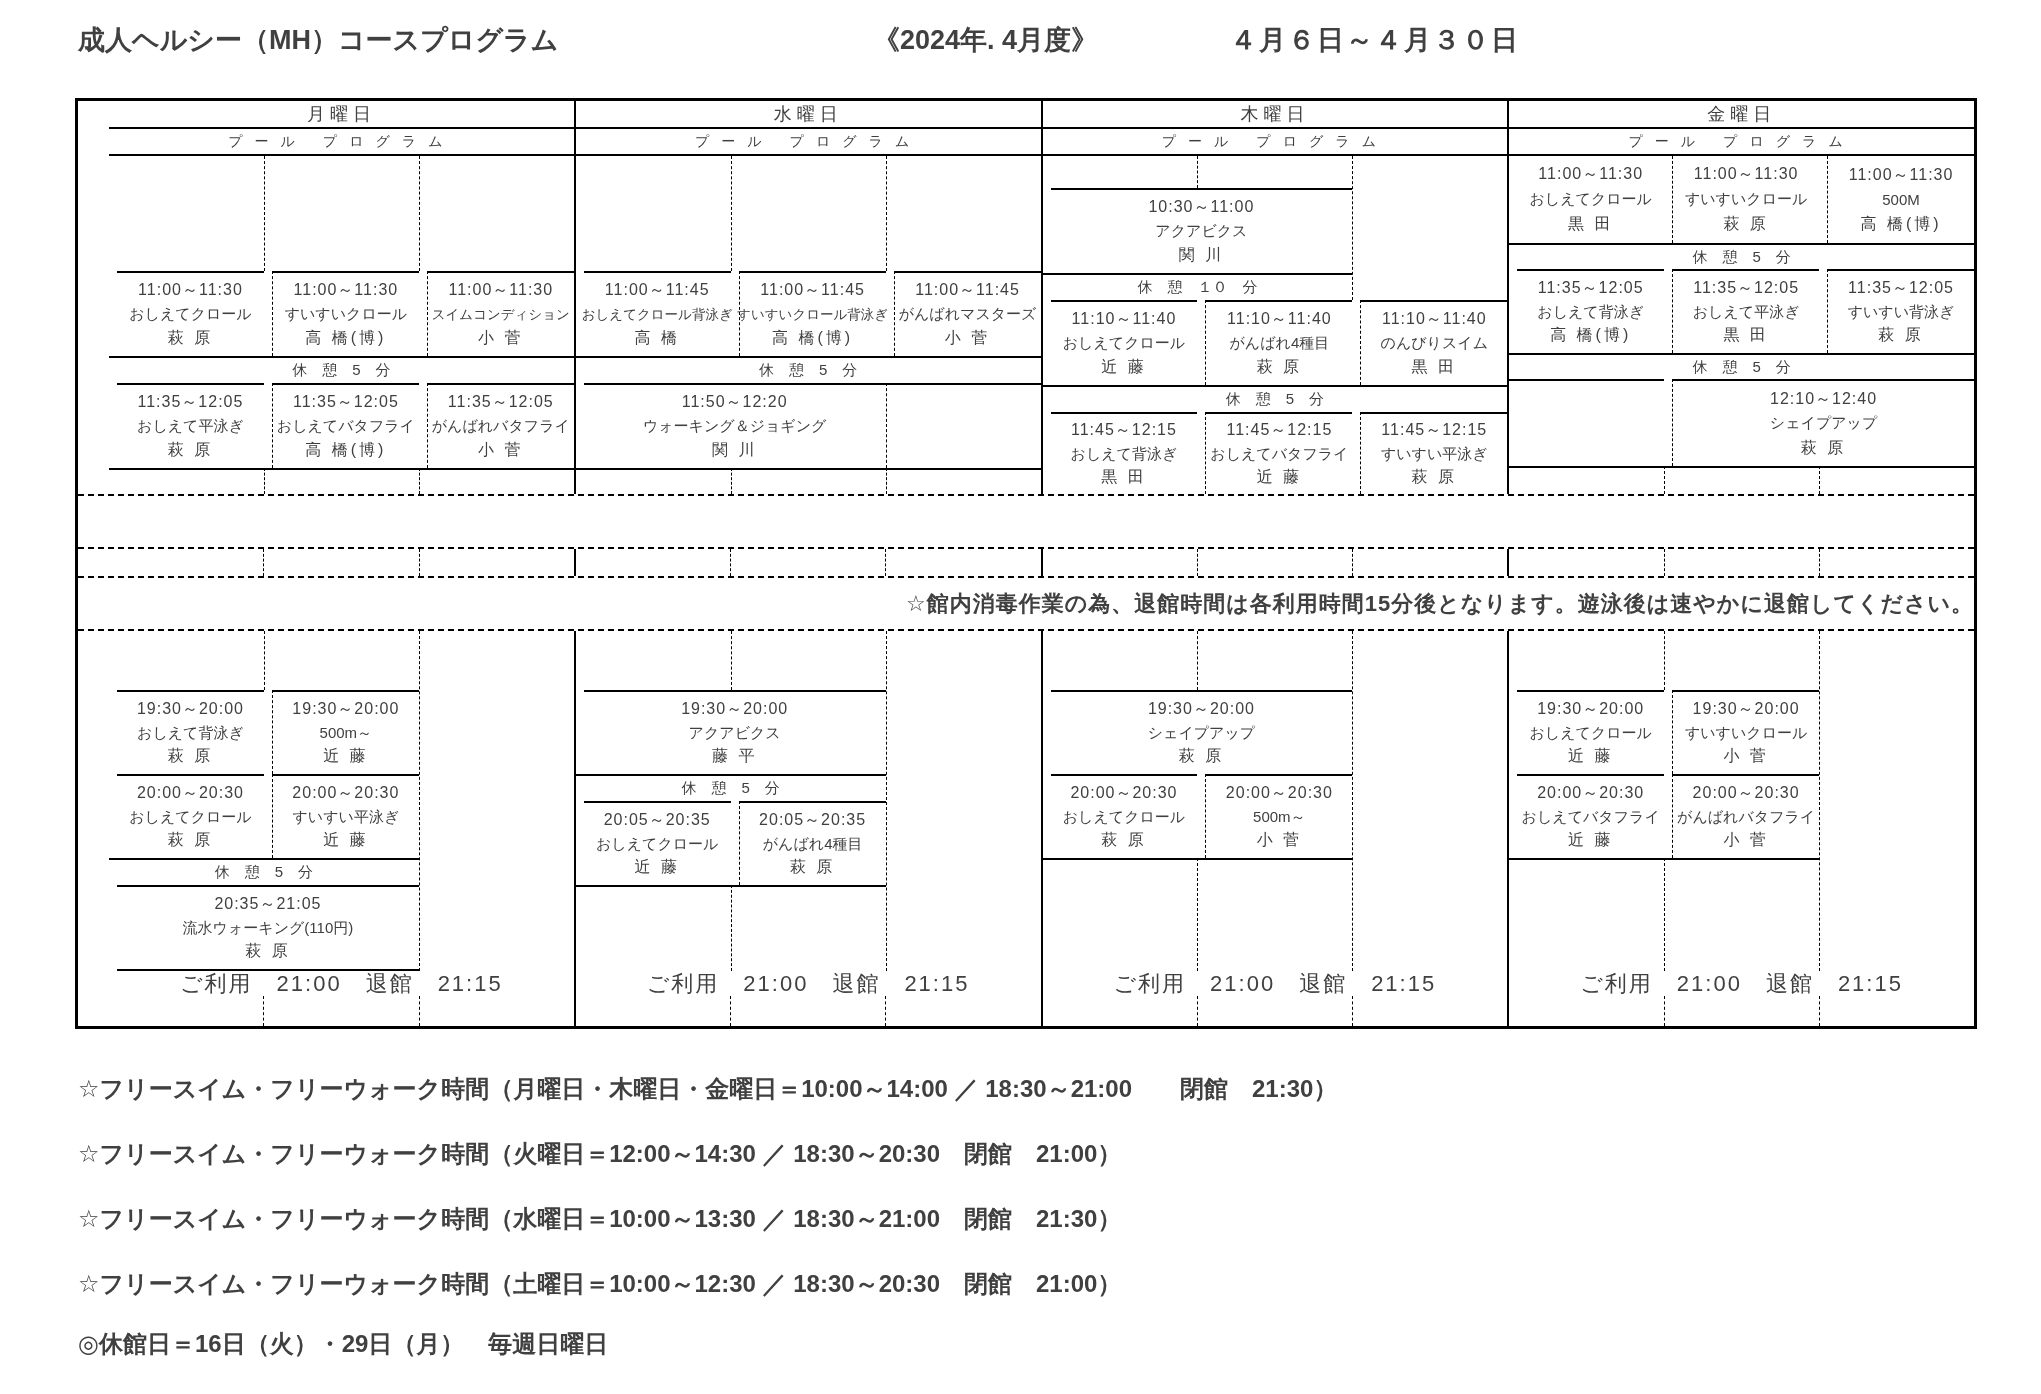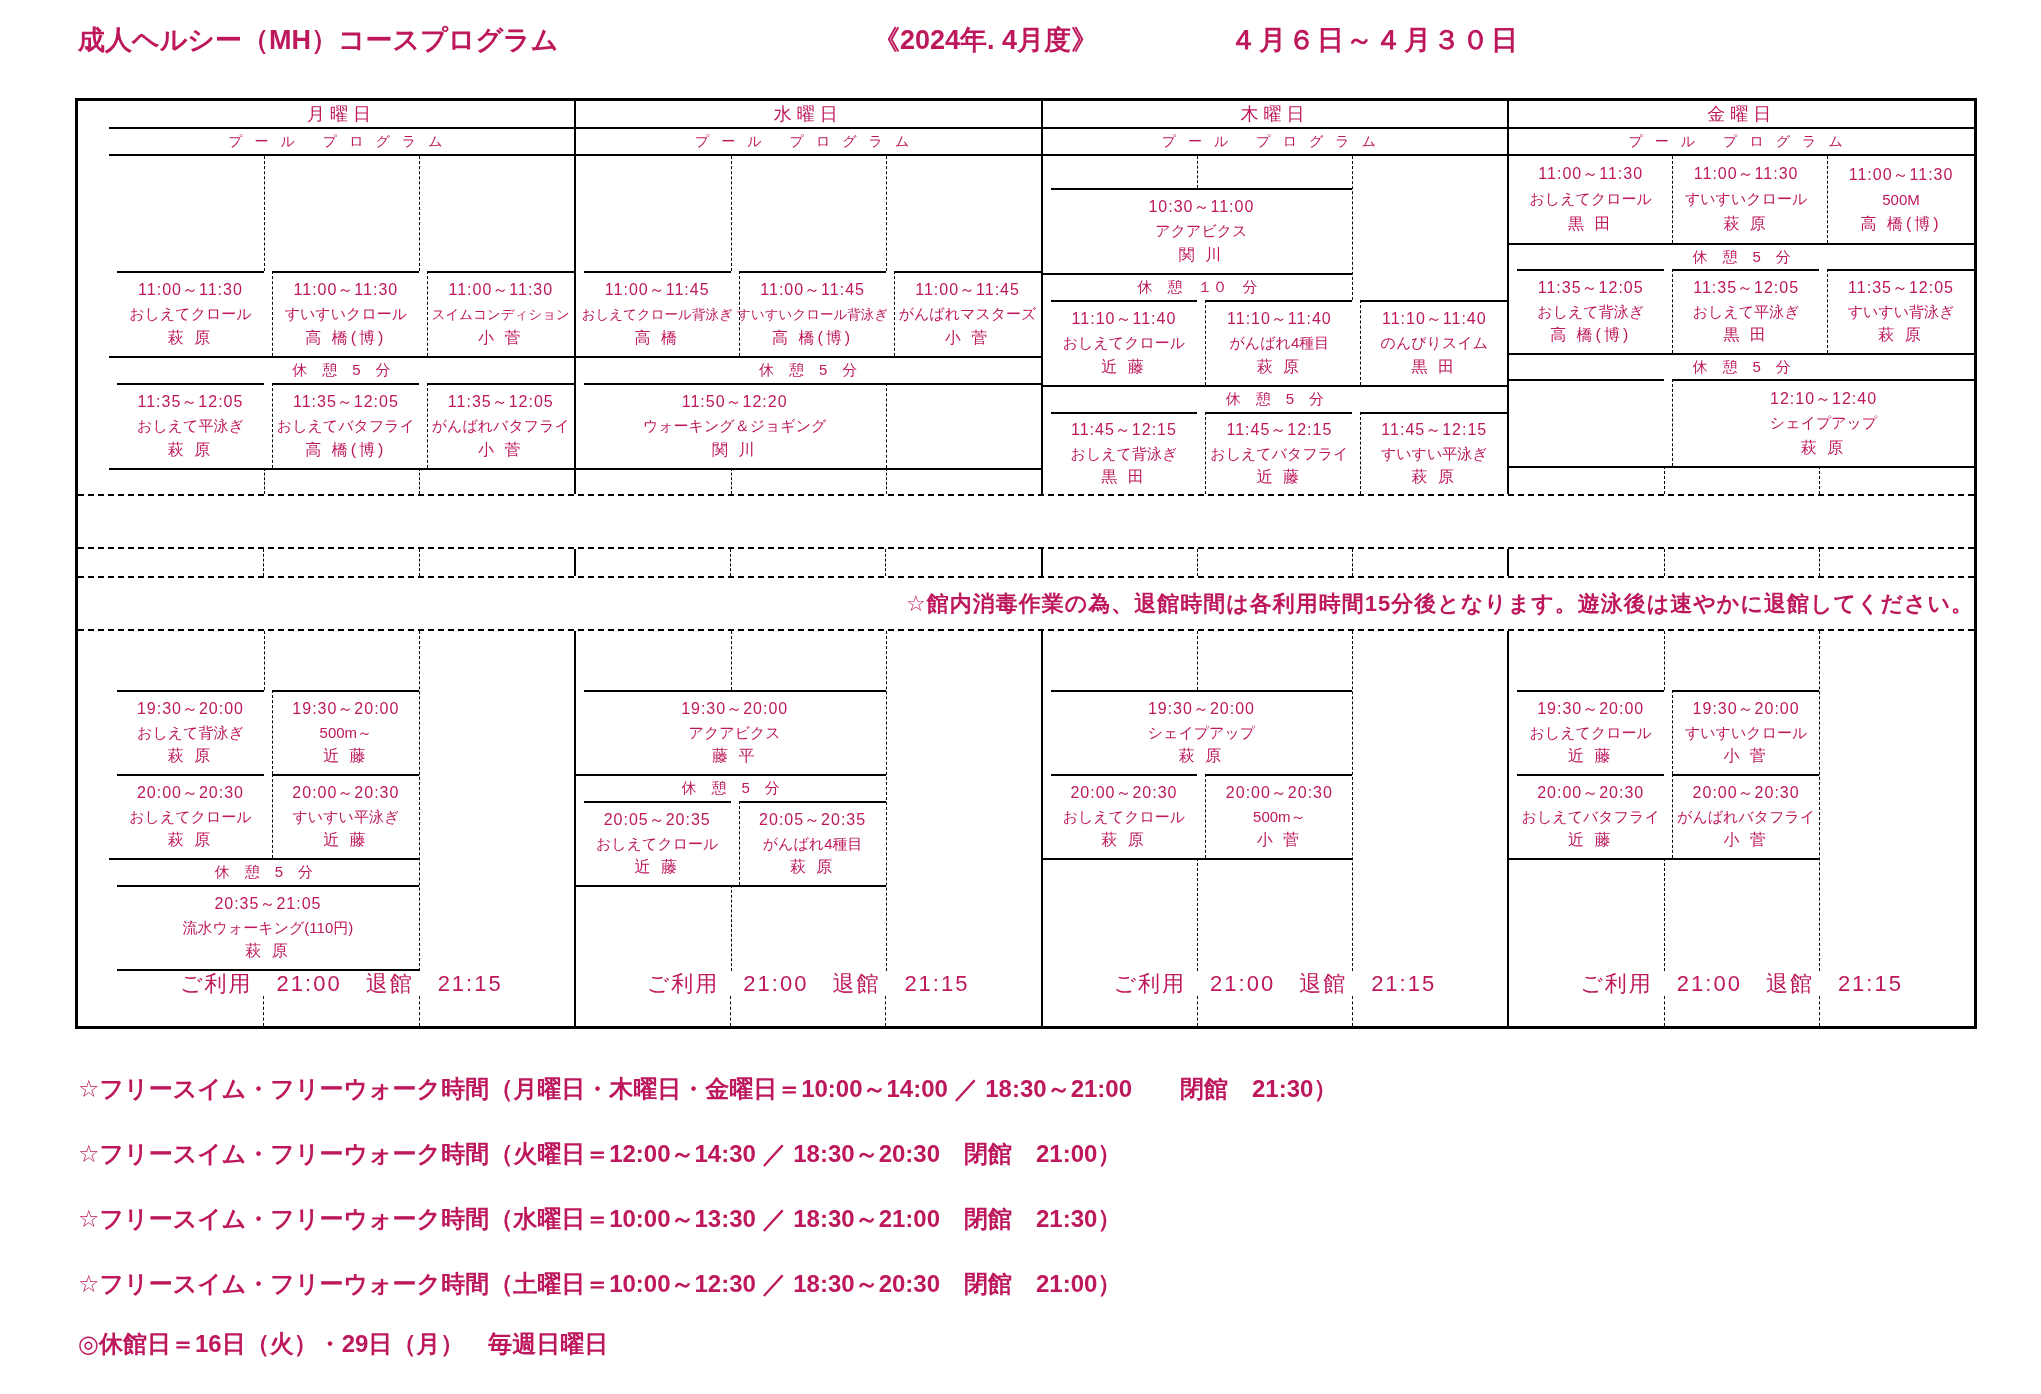--- a/index.html
+++ b/index.html
@@ -1,17 +1,17 @@
 <!DOCTYPE html>
 <html><head>
 <meta charset="utf-8">
 <style>
   * { margin:0; padding:0; box-sizing:border-box; }
   html,body { background:#fff; }
-  .page { position:relative; width:2041px; height:1394px; background:#fff; color:#be185d;
+  .page { position:relative; width:2041px; height:1394px; background:#fff; color:#404040;
           font-family:"Liberation Sans","DejaVu Sans",sans-serif; overflow:hidden; }
 
   
   .title { position:absolute; left:78px; top:22px; height:40px; width:1900px; font-weight:bold; font-size:27px; }
   .title span { position:absolute; top:0; white-space:nowrap; }
   .t-name   { left:0; }
   .t-period { left:795px; }
   .t-range  { left:1152px; letter-spacing:2px; }
 
   

